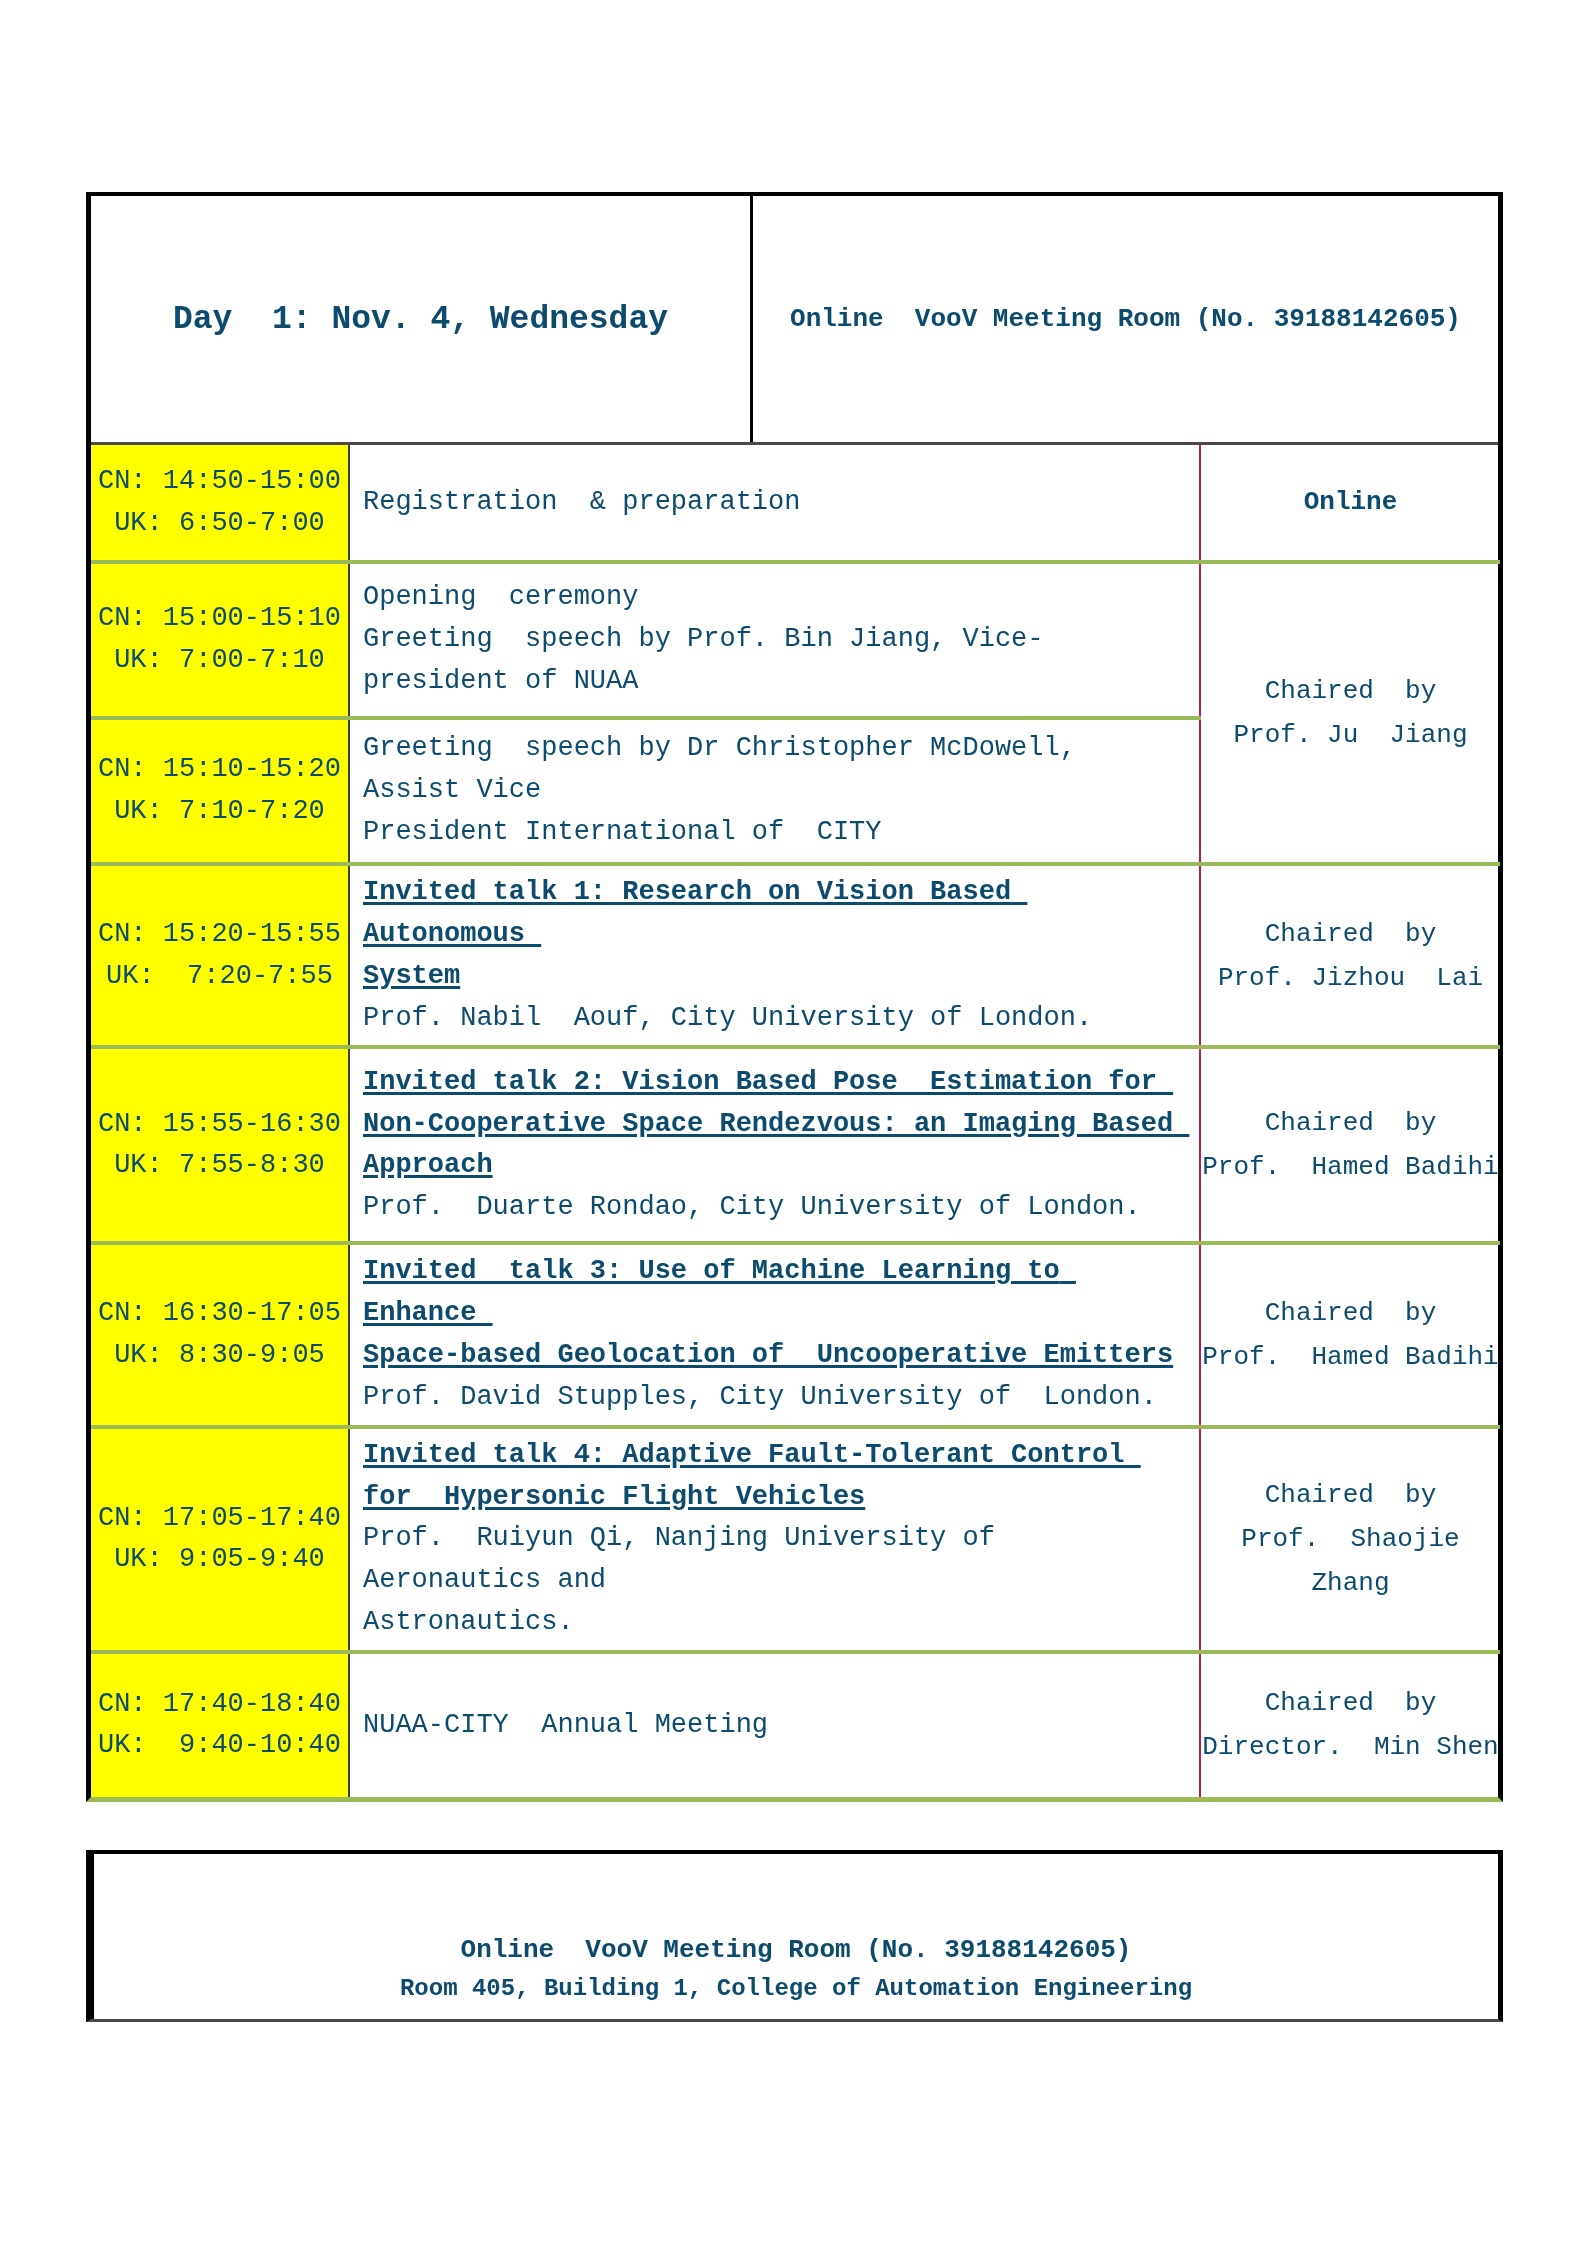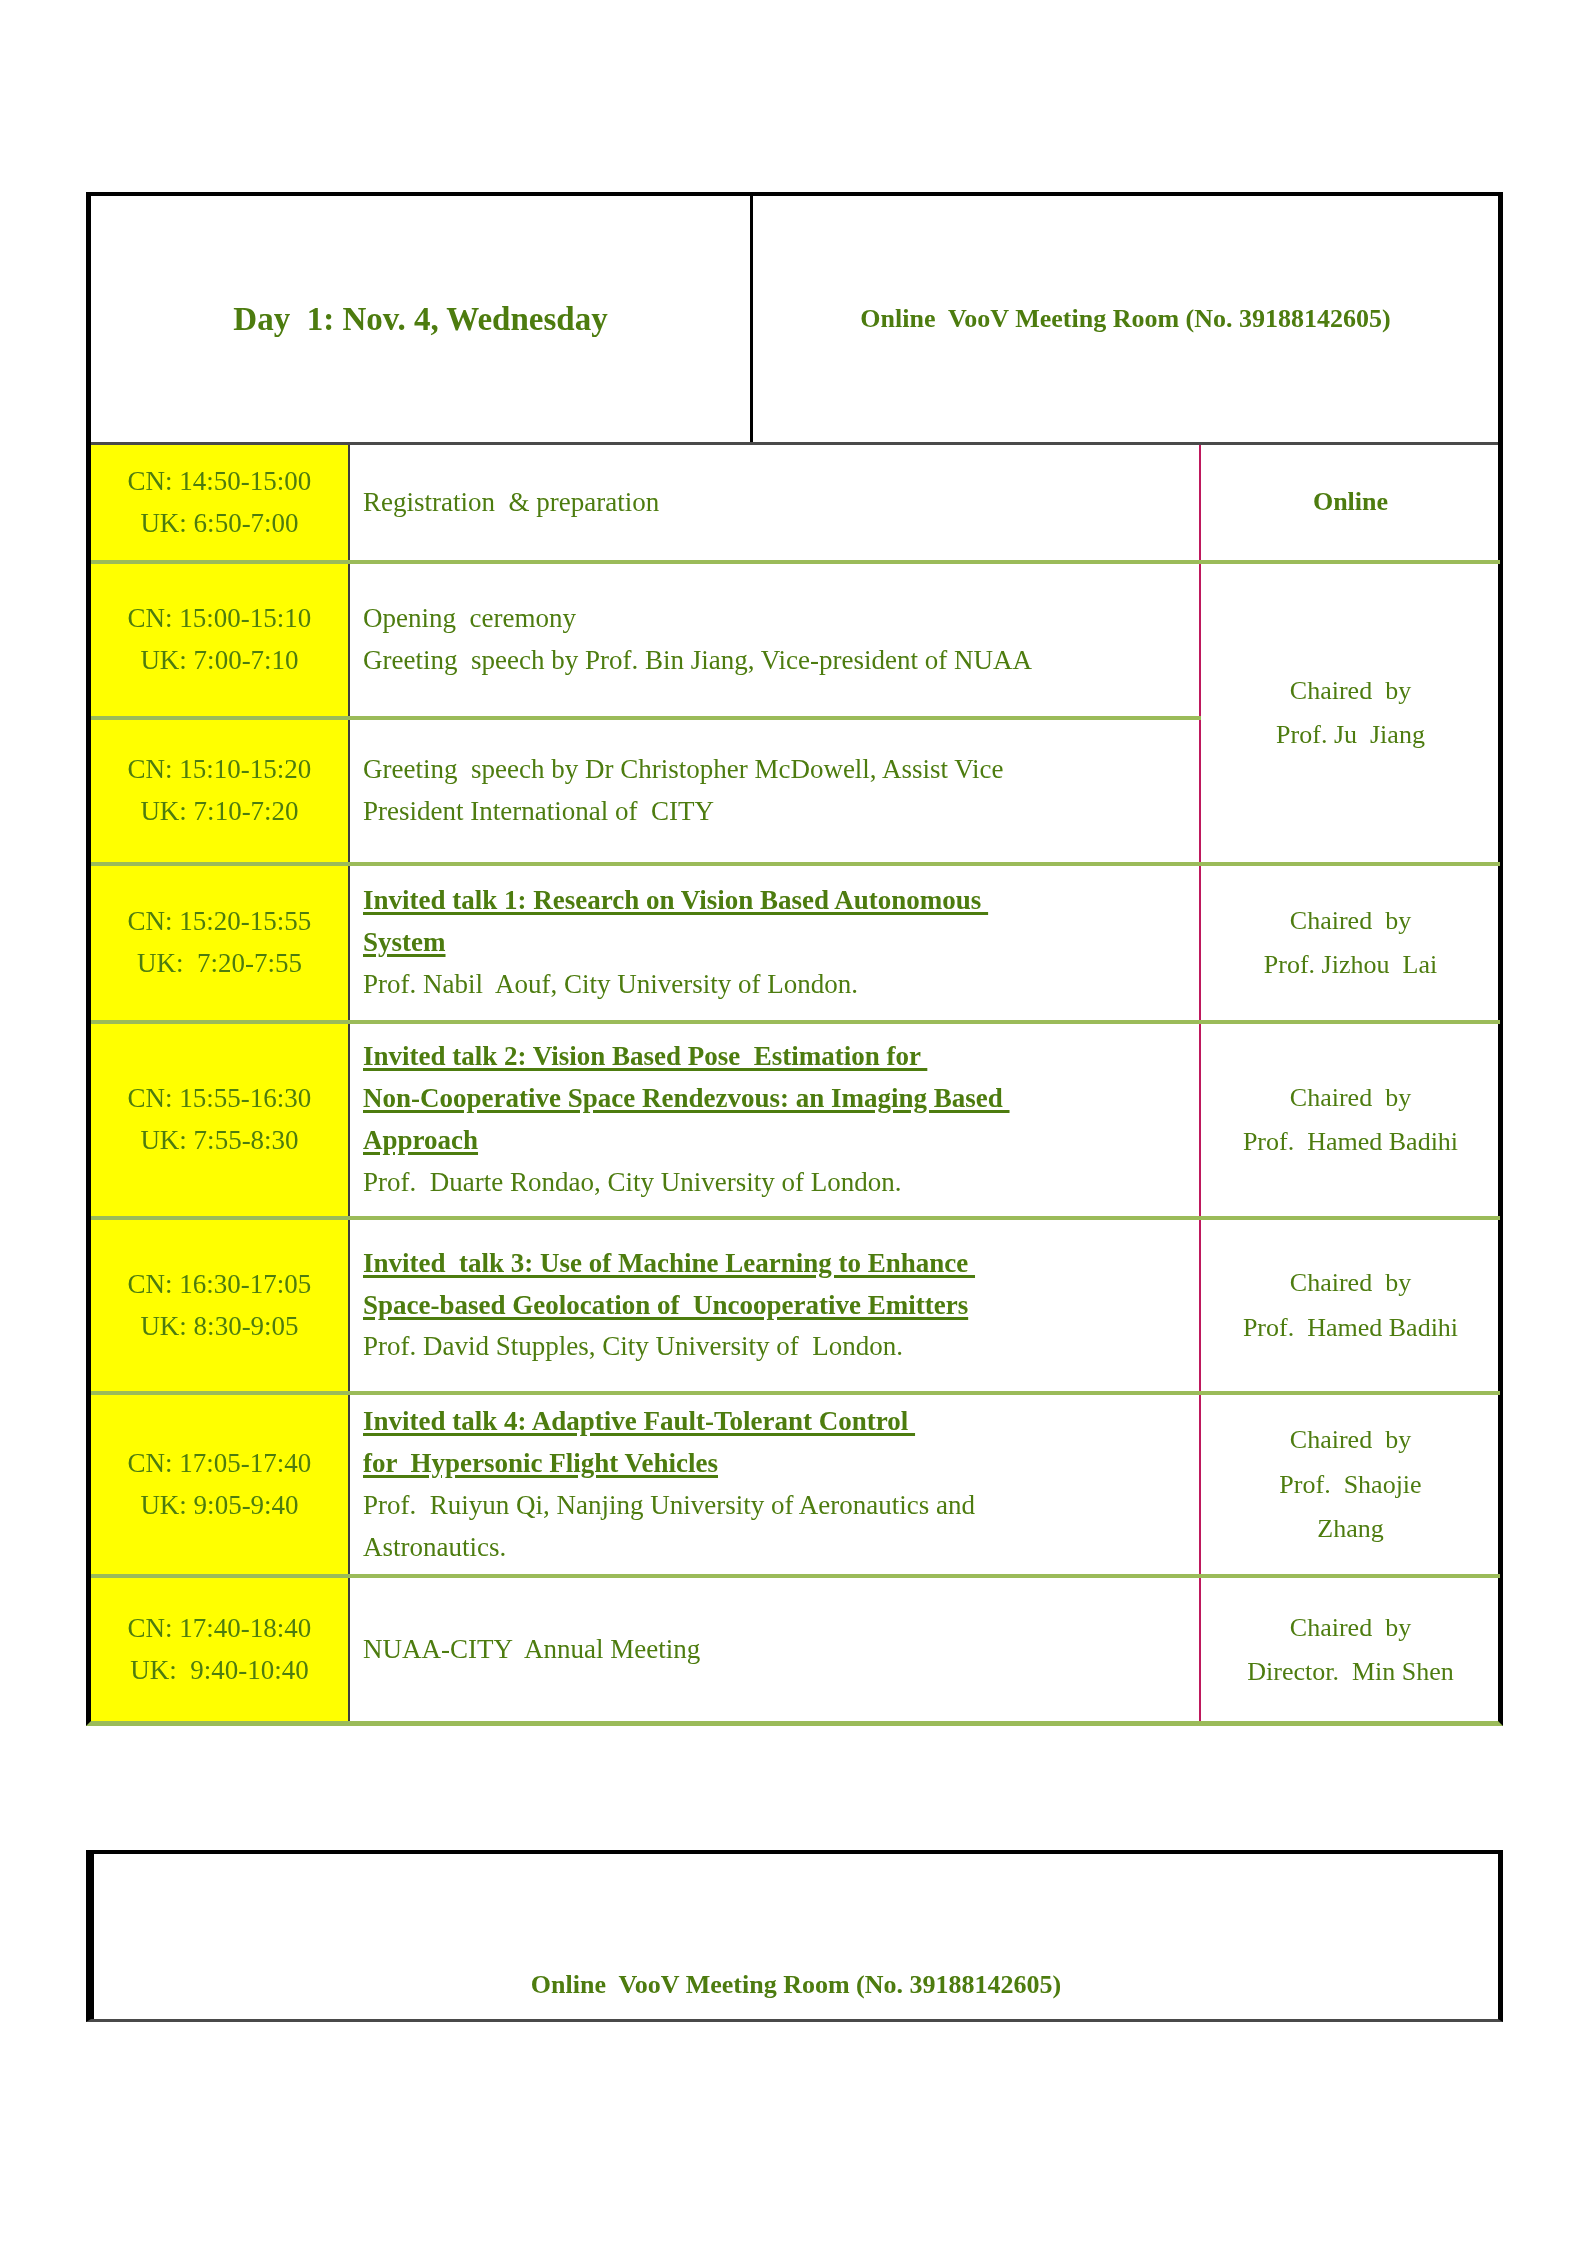--- a/index.html
+++ b/index.html
@@ -1,18 +1,18 @@
 <!DOCTYPE html>
 <html><head>
 <meta charset="utf-8">
 <style>
   html,body { margin:0; padding:0; background:#ffffff; }
   .page {
     position:relative; width:1587px; height:2245px; background:#ffffff;
-    font-family:Liberation Serif, serif; color:#4d7c0f;
+    font-family:Liberation Mono, monospace; color:#0c4a6e;
   }
   .tbl { position:absolute; box-sizing:border-box; background:#fff;
          border:4px solid #000; border-left-width:5px; border-right-width:5px; }
   #t1 { left:86px; top:192px; width:1417px; border-bottom:5px solid #9BBB59; }
   #t2 { left:86px; top:1850px; width:1417px; height:172px; border-bottom:3px solid #4a4a4a; }
 
   .hdr { display:flex; align-items:stretch; }
   #t1 .hdr { height:246px; border-bottom:3px solid #4a4a4a; }
   #t2 .hdr { height:100%; }
   .hdr-left { width:659px; display:flex; align-items:center; justify-content:center; }
@@ -131,17 +131,18 @@
 Director.  Min Shen</span></td>
       </tr>
     </tbody>
       </table>
   </div>
 
   <div class="tbl" id="t2">
     <div class="hdr">
       <div class="hdr-right">
         <span class="venue1">Online  VooV Meeting Room (No. 39188142605)</span>
+        <span class="venue2">Room 405, Building 1, College of Automation Engineering</span>
       </div>
     </div>
   </div>
 
 </div>
 
 </body></html>

